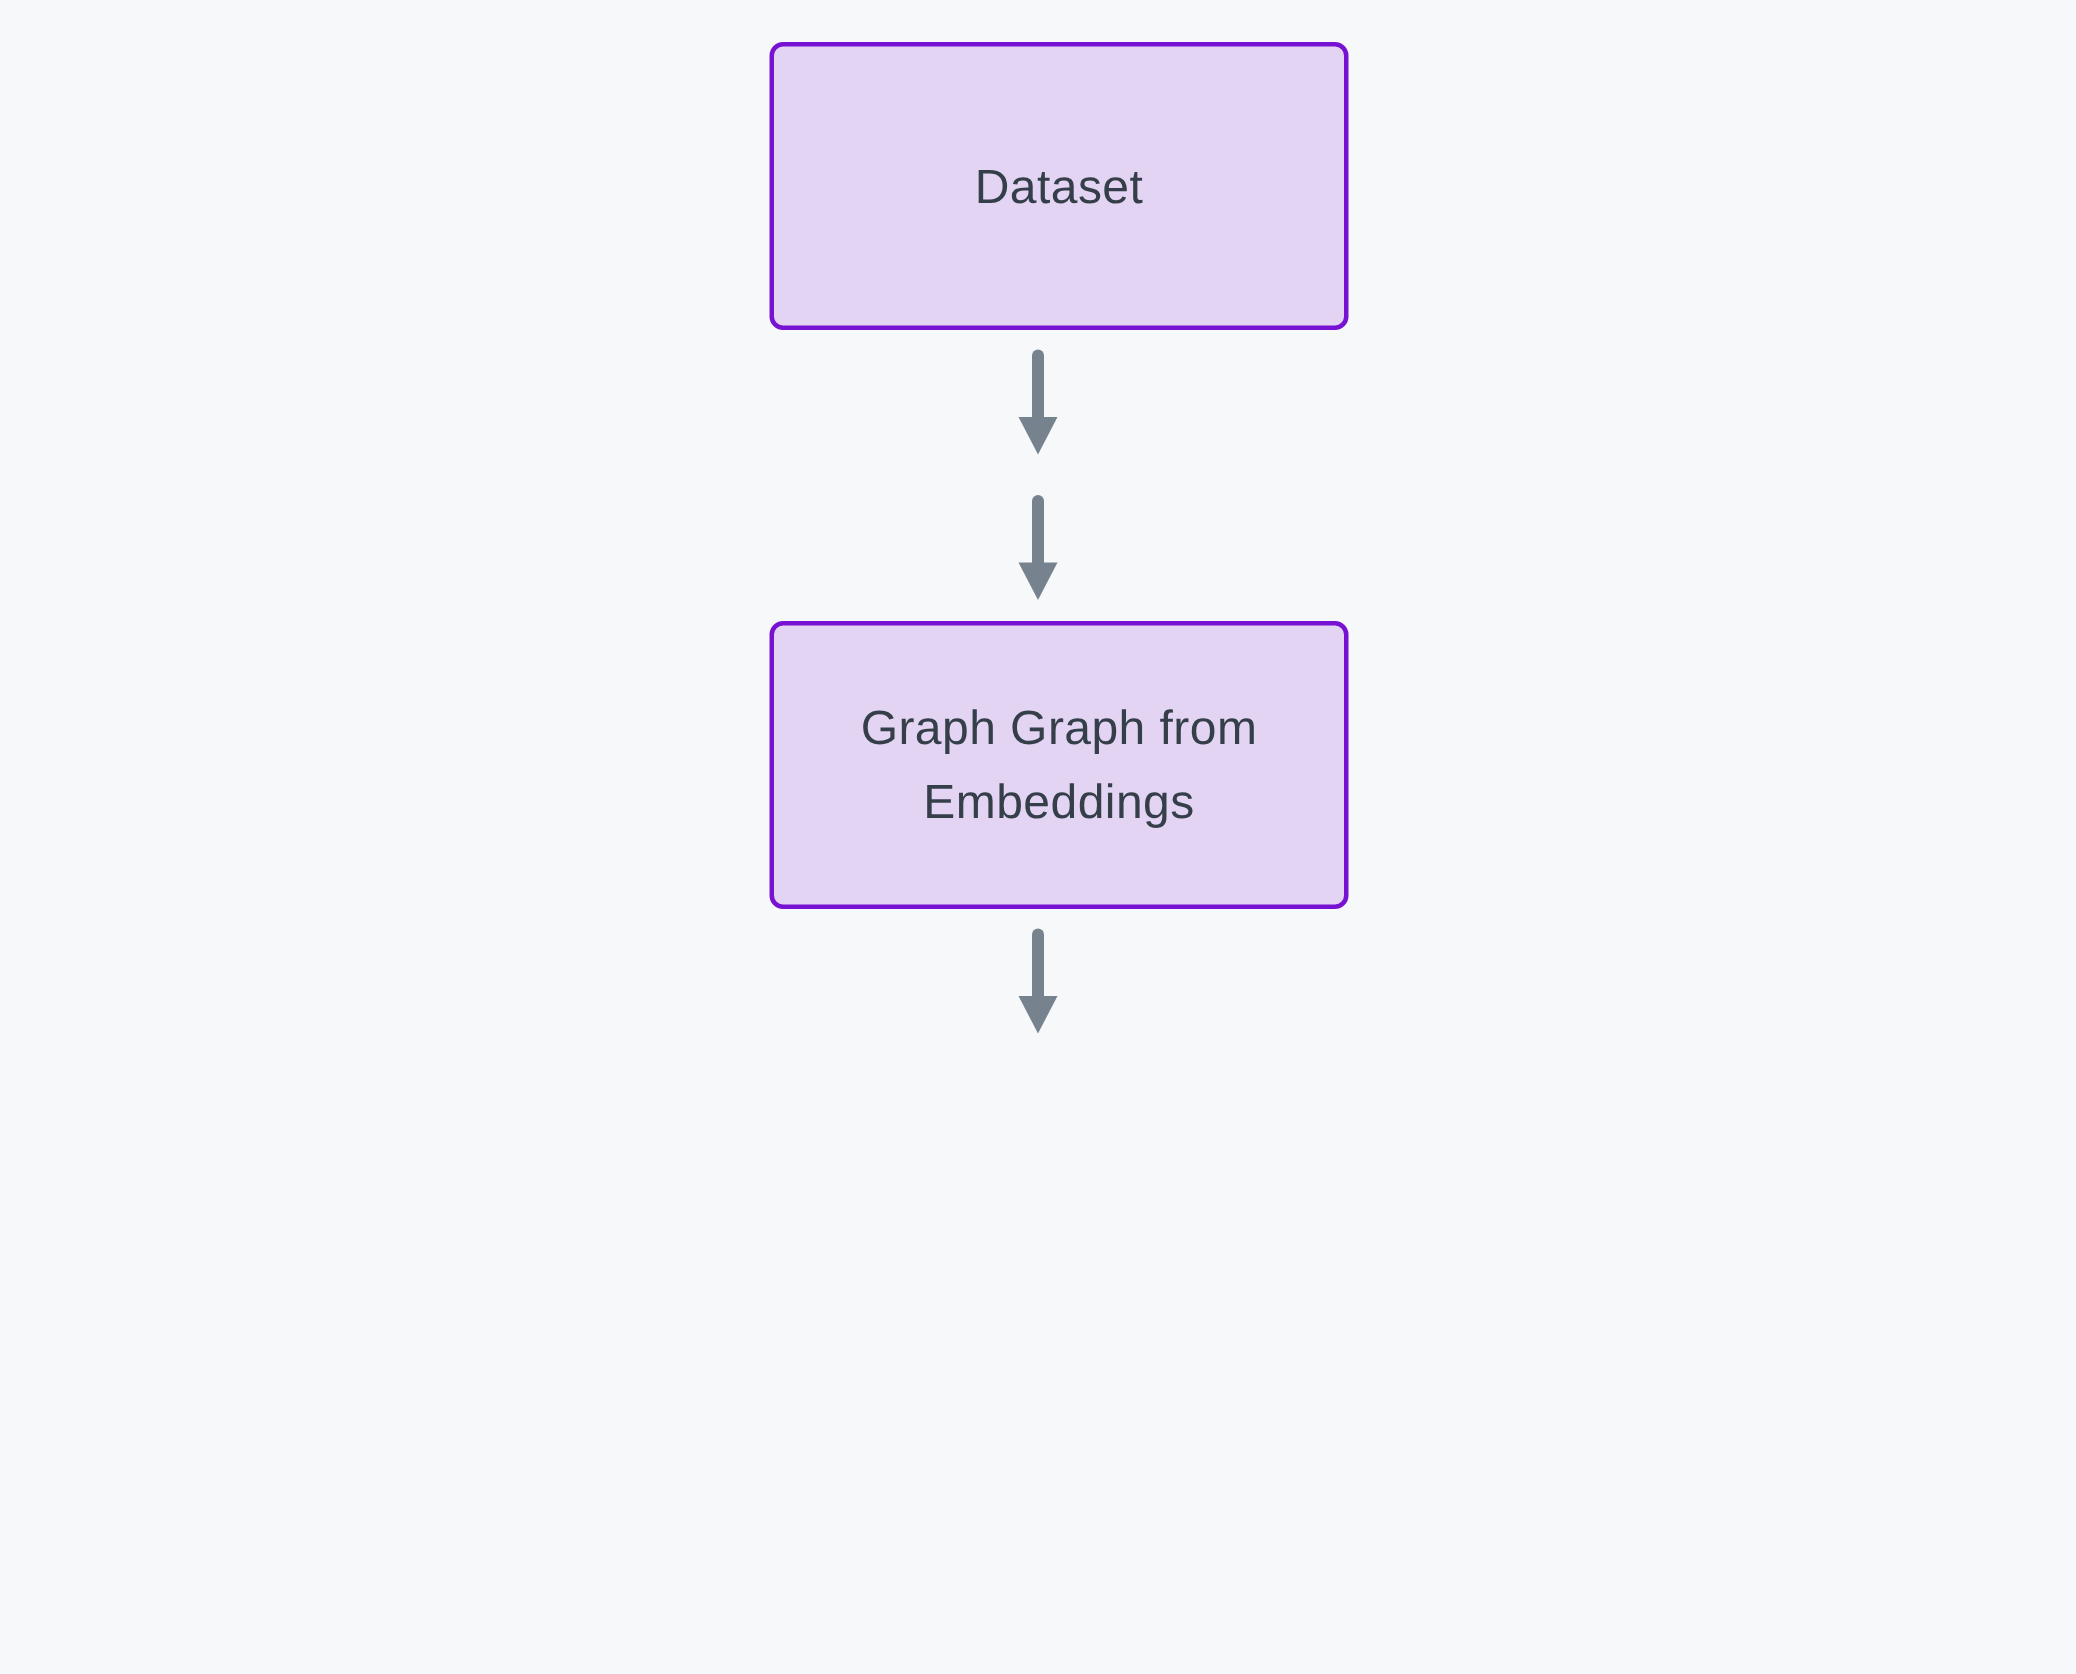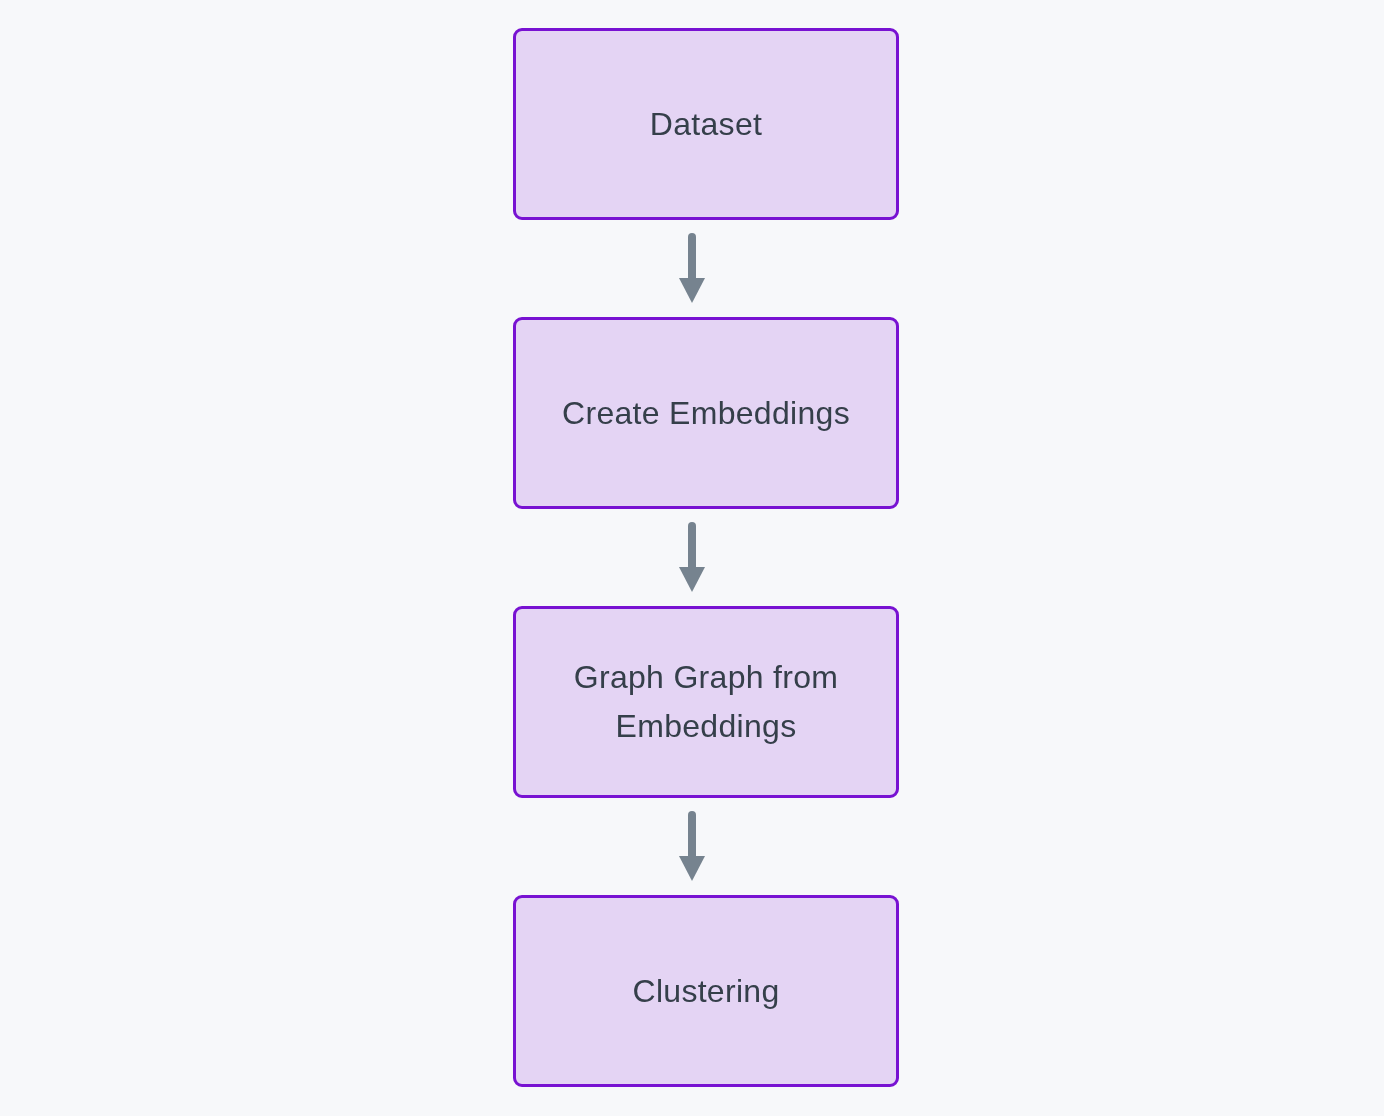--- a/index.html
+++ b/index.html
@@ -71,35 +71,29 @@
 
   <div class="flow-node">
     <span class="node-label">Dataset</span>
   </div>
 
   <svg class="flow-arrow" width="40" height="73" viewBox="0 0 40 73" aria-hidden="true">
     <line class="shaft" x1="20" y1="5" x2="20" y2="48"></line>
     <polygon class="head" points="7,46 33,46 20,71"></polygon>
   </svg>
 
-  <div class="flow-node">
-    <span class="node-label">Create Embeddings</span>
-  </div>
 
   <svg class="flow-arrow" width="40" height="73" viewBox="0 0 40 73" aria-hidden="true">
     <line class="shaft" x1="20" y1="5" x2="20" y2="48"></line>
     <polygon class="head" points="7,46 33,46 20,71"></polygon>
   </svg>
 
   <div class="flow-node">
     <span class="node-label">Graph Graph from Embeddings</span>
   </div>
 
   <svg class="flow-arrow" width="40" height="73" viewBox="0 0 40 73" aria-hidden="true">
     <line class="shaft" x1="20" y1="5" x2="20" y2="48"></line>
     <polygon class="head" points="7,46 33,46 20,71"></polygon>
   </svg>
 
-  <div class="flow-node">
-    <span class="node-label">Clustering</span>
-  </div>
 
 </div>
 
 </body></html>

